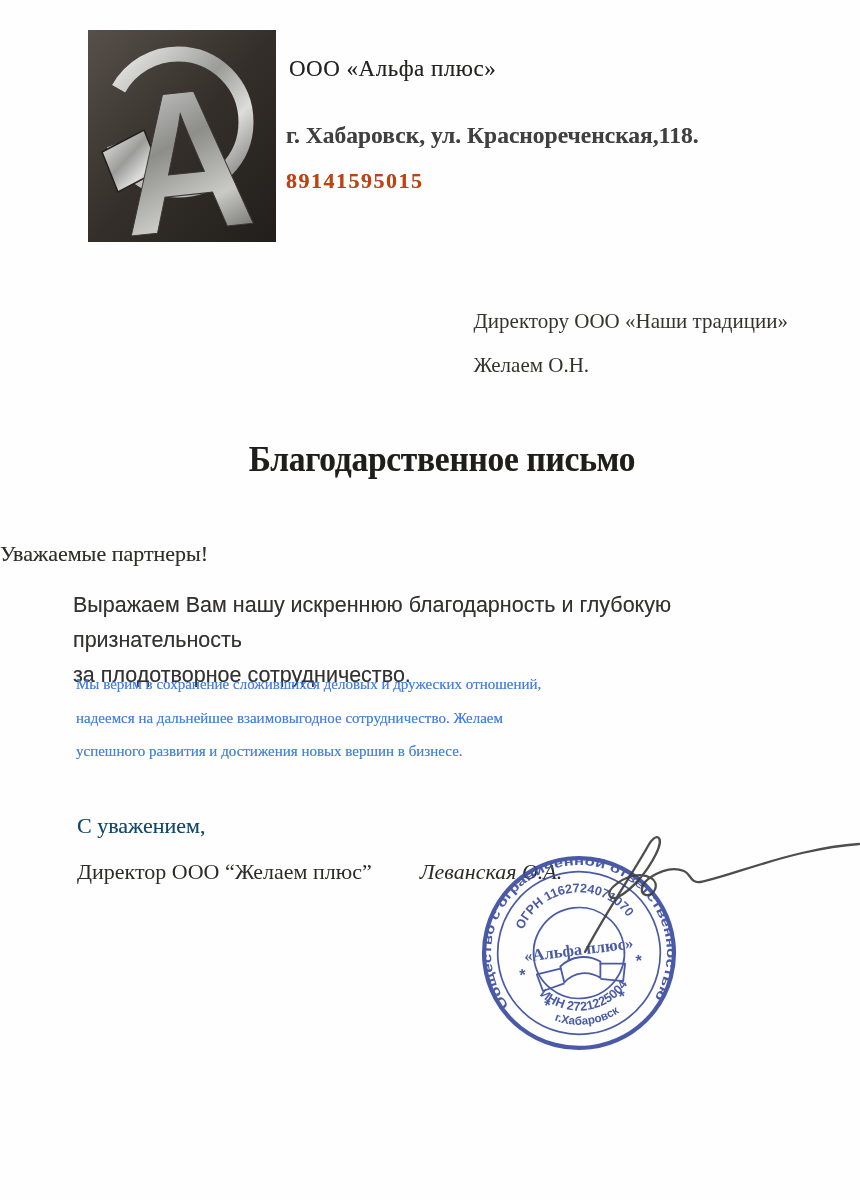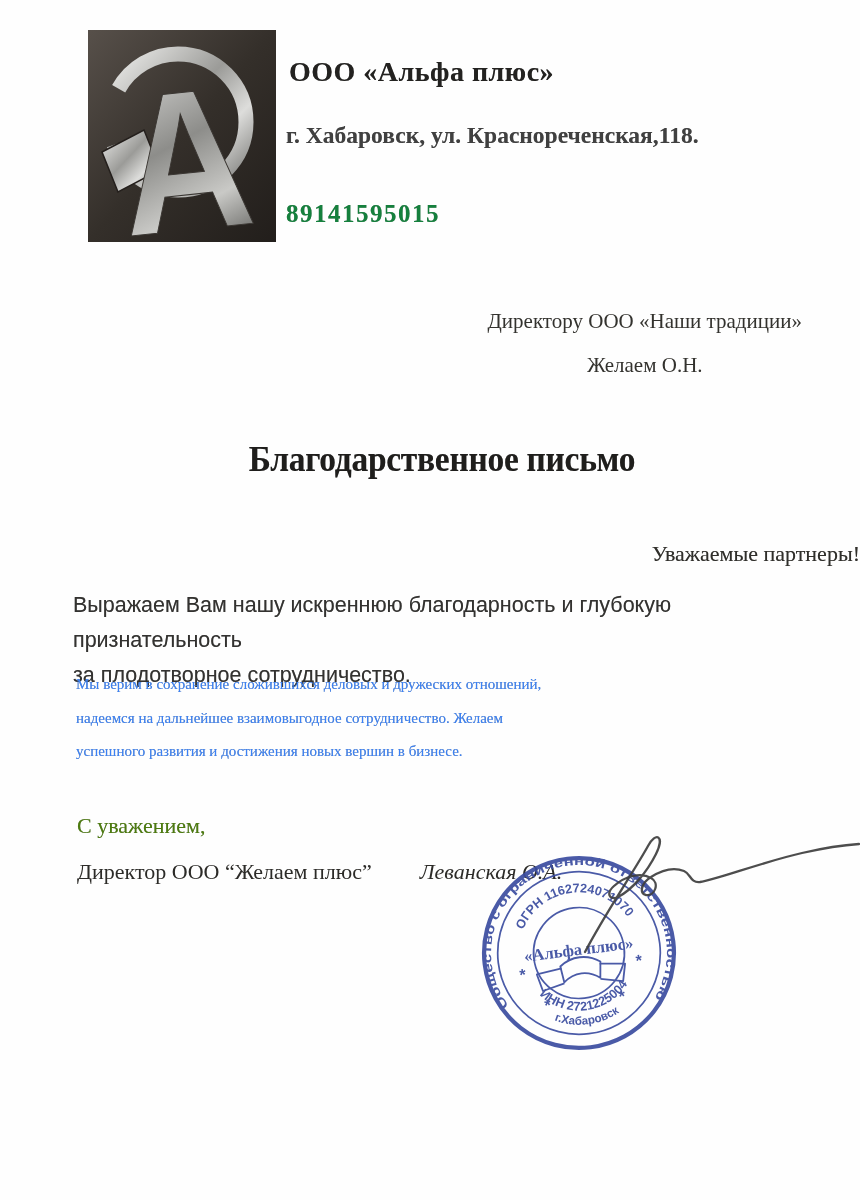--- a/index.html
+++ b/index.html
@@ -9,36 +9,36 @@
     margin:0 auto;
     background:#fefefe;
     overflow:hidden;
     font-family:"Liberation Serif", serif;
     color:#2d2c2a;
   }
   .abs{position:absolute;}
   .soft{text-shadow:0 0 .6px rgba(50,50,50,.45);}
   
   .logo{left:88px;top:30px;width:188px;height:212px;}
-  .company-name{left:289px;top:56px;font-size:28px;font-weight:bold;color:#232220;letter-spacing:.5px;white-space:nowrap;}
+  .company-name{left:289px;top:56px;font-size:23px;font-weight:normal;color:#232220;letter-spacing:.5px;white-space:nowrap;}
   .company-address{left:286px;top:122px;font-size:23.5px;font-weight:bold;color:#404040;white-space:nowrap;}
-  .company-phone{left:286px;top:168px;font-size:25px;font-weight:bold;color:#15803d;letter-spacing:1.5px;margin-top:32px;}
+  .company-phone{left:286px;top:168px;font-size:22px;font-weight:bold;color:#c2410c;letter-spacing:1.5px;}
   
-  .addressee{right:58px;top:299px;text-align:center;font-size:21px;color:#33322e;line-height:44px;}
+  .addressee{right:72px;top:299px;text-align:left;font-size:21px;color:#33322e;line-height:44px;}
   
   .doc-title{left:0;right:0;top:438px;text-align:center;font-size:36px;font-weight:bold;color:#1f1e1c;
              transform:translateX(12px) scaleX(.93);letter-spacing:-.3px;}
-  .salutation{left:0;right:0;top:541px;text-align:right;font-size:22px;color:#302f2b;padding-left:12px;}
+  .salutation{left:0;right:0;top:541px;text-align:left;font-size:22px;color:#302f2b;}
   
   .prewrap{white-space:pre-line;}
   .para-1{left:73px;top:588px;width:760px;font-family:"Liberation Sans",sans-serif;
           font-size:21.5px;line-height:35px;color:#333230;}
   .para-2{left:76px;top:668px;width:730px;font-size:15px;line-height:33.5px;color:#3b82f6;}
   
-  .regards{left:77px;top:813px;font-size:22px;color:#4d7c0f;}
+  .regards{left:77px;top:813px;font-size:22px;color:#0c4a6e;}
   .sig-line{left:77px;top:859px;font-size:22px;color:#2c2b28;white-space:nowrap;}
   .sig-name{font-style:italic;margin-left:48px;}
   
   .stamp{left:478px;top:852px;width:202px;height:202px;opacity:.92;}
   .stamp text{font-family:"Liberation Sans",sans-serif;font-weight:bold;}
   .stamp .serifc{font-family:"Liberation Serif",serif;}
   .signature{left:548px;top:812px;width:320px;height:150px;}
 </style>
 </head>
 <body>

